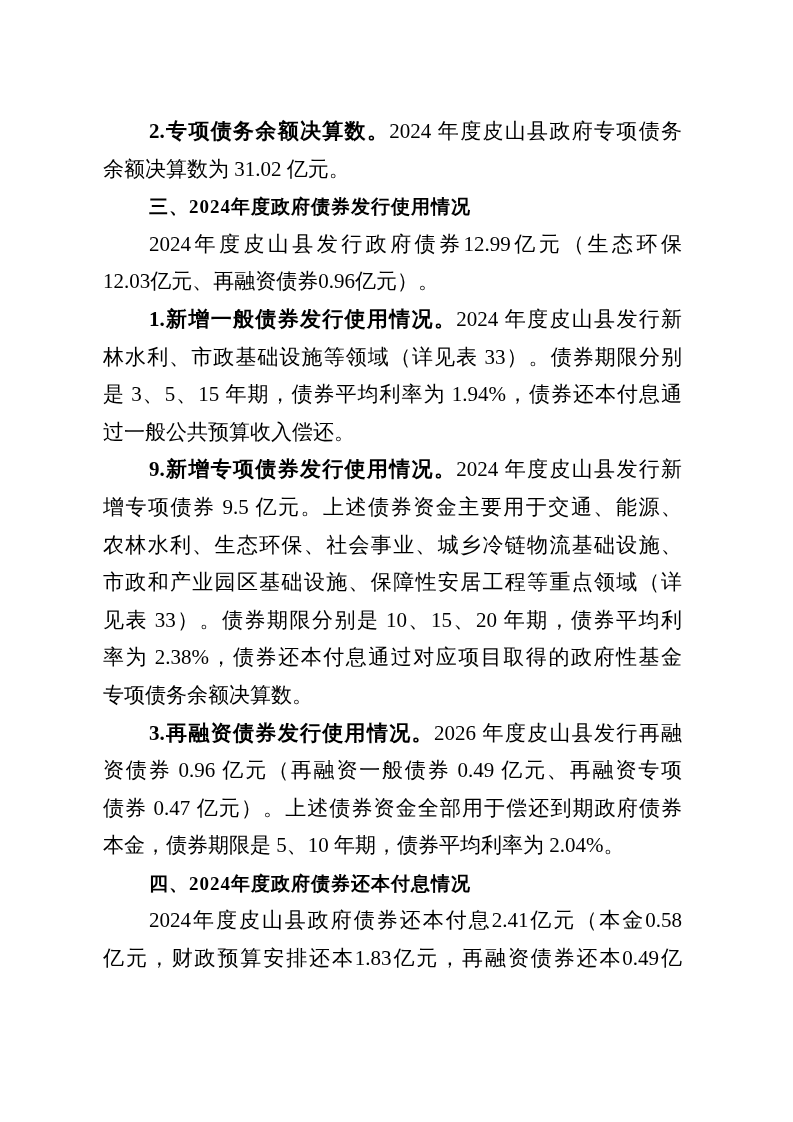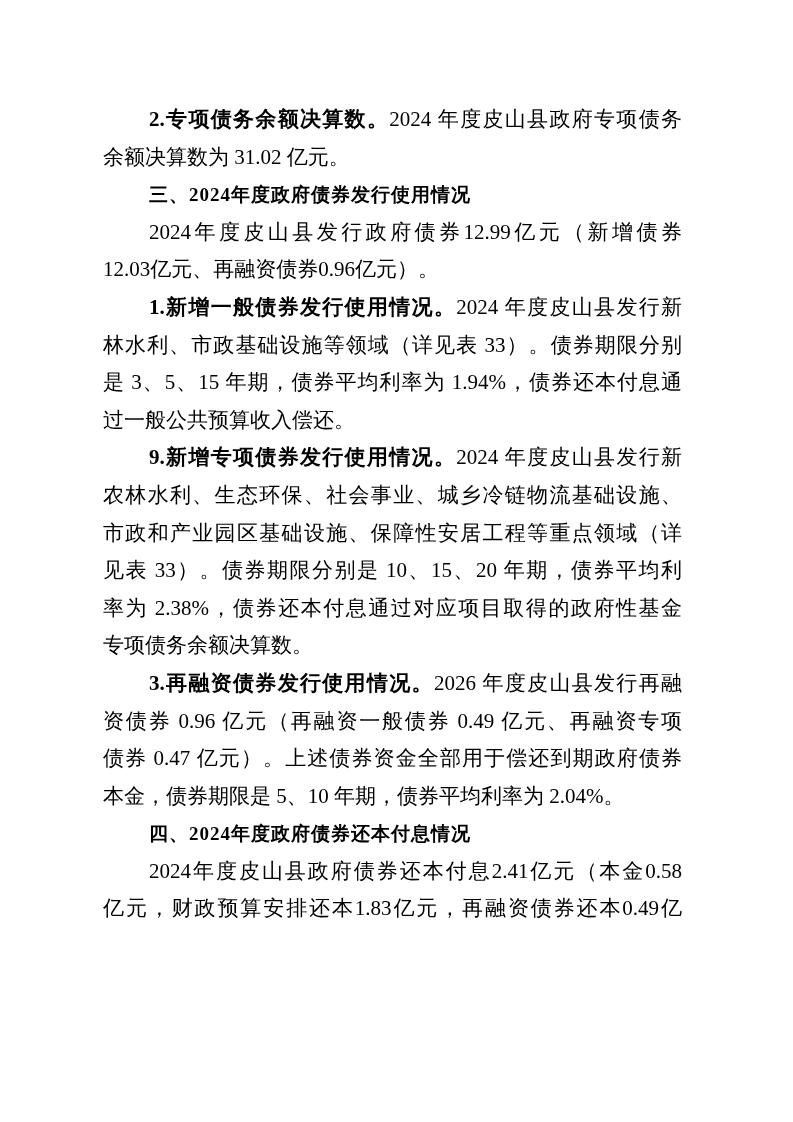--- a/index.html
+++ b/index.html
@@ -4,21 +4,21 @@
 <style>
   html, body { margin: 0; padding: 0; background: #ffffff; }
   .page {
     position: relative;
     width: 793px;
     height: 982px;
     background: #ffffff;
     color: #000000;
     font-family: "Liberation Serif", "DejaVu Serif", serif;
     overflow: hidden;
-    margin: 4px auto;
+    margin: 16px auto;
   }
   .content {
     position: absolute;
     left: 103px;
     top: 97px;
     width: 579px;
   }
   .line {
     font-size: 21px;
     line-height: 37.6px;
@@ -49,27 +49,28 @@
   }
 </style>
 </head>
 <body>
 
 <div class="page">
   <div class="content">
       <div class="line indent justify"><span class="bold">2.专项债务余额决算数。</span><span>2024 年度皮山县政府专项债务</span></div>
       <div class="line"><span>余额决算数为 31.02 亿元。</span></div>
       <div class="line indent heading"><span class="bold">三、2024年度政府债券发行使用情况</span></div>
-      <div class="line indent justify"><span>2024年度皮山县发行政府债券12.99亿元（新增债券</span></div>
+      <div class="line indent justify"><span>2024年度皮山县发行政府债券12.99亿元（生态环保</span></div>
       <div class="line"><span>12.03亿元、再融资债券0.96亿元）。</span></div>
       <div class="line indent justify"><span class="bold">1.新增一般债券发行使用情况。</span><span>2024 年度皮山县发行新</span></div>
       <div class="line justify"><span>林水利、市政基础设施等领域（详见表 33）。债券期限分别</span></div>
       <div class="line justify"><span>是 3、5、15 年期，债券平均利率为 1.94%，债券还本付息通</span></div>
       <div class="line"><span>过一般公共预算收入偿还。</span></div>
       <div class="line indent justify"><span class="bold">9.新增专项债券发行使用情况。</span><span>2024 年度皮山县发行新</span></div>
+      <div class="line justify"><span>增专项债券 9.5 亿元。上述债券资金主要用于交通、能源、</span></div>
       <div class="line justify"><span>农林水利、生态环保、社会事业、城乡冷链物流基础设施、</span></div>
       <div class="line justify"><span>市政和产业园区基础设施、保障性安居工程等重点领域（详</span></div>
       <div class="line justify"><span>见表 33）。债券期限分别是 10、15、20 年期，债券平均利</span></div>
       <div class="line justify"><span>率为 2.38%，债券还本付息通过对应项目取得的政府性基金</span></div>
       <div class="line"><span>专项债务余额决算数。</span></div>
       <div class="line indent justify"><span class="bold">3.再融资债券发行使用情况。</span><span>2026 年度皮山县发行再融</span></div>
       <div class="line justify"><span>资债券 0.96 亿元（再融资一般债券 0.49 亿元、再融资专项</span></div>
       <div class="line justify"><span>债券 0.47 亿元）。上述债券资金全部用于偿还到期政府债券</span></div>
       <div class="line"><span>本金，债券期限是 5、10 年期，债券平均利率为 2.04%。</span></div>
       <div class="line indent heading"><span class="bold">四、2024年度政府债券还本付息情况</span></div>

